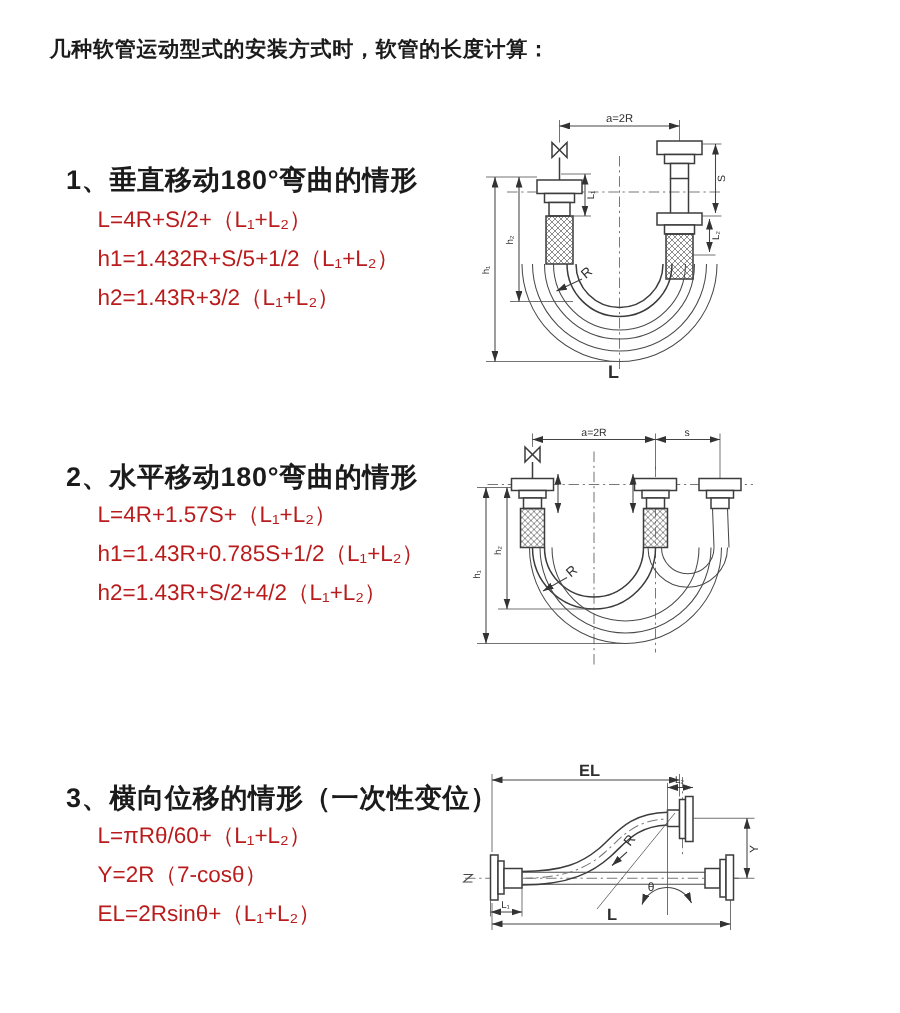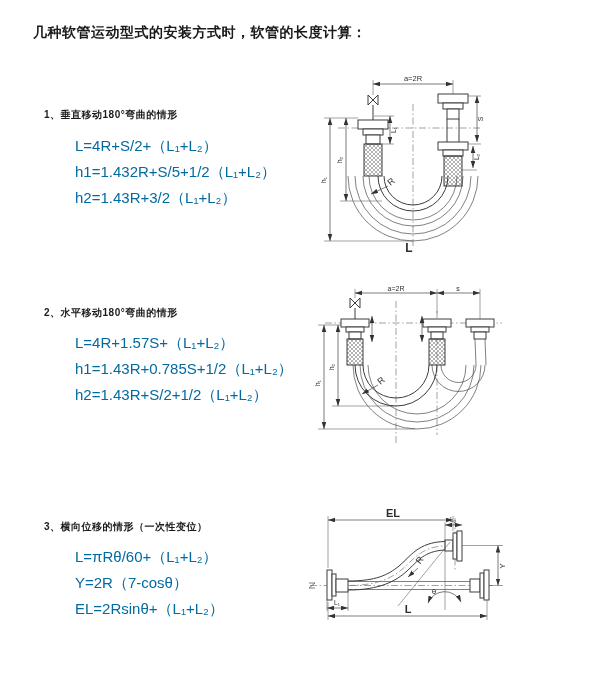--- a/index.html
+++ b/index.html
@@ -4,24 +4,24 @@
 <style>
   html,body{margin:0;padding:0;}
   body{
     width:600px;height:675px;background:#ffffff;position:relative;overflow:hidden;
     font-family:"Liberation Sans","DejaVu Sans",sans-serif;color:#1b1b1b;
   }
   .page-title{
     position:absolute;left:33px;top:24px;font-size:14px;font-weight:bold;letter-spacing:.5px;font-family:Liberation Serif, serif;
   }
   .sec-heading{
-    position:absolute;left:44px;font-size:10px;font-weight:bold;letter-spacing:.5px;white-space:nowrap;
+    position:absolute;left:44px;font-size:18px;font-weight:bold;letter-spacing:.5px;white-space:nowrap;
   }
   .formula{
-    position:absolute;left:75px;font-size:15px;white-space:nowrap;color:#0369a1;
+    position:absolute;left:65px;font-size:15px;white-space:nowrap;color:#b91c1c;
   }
   svg{position:absolute;}
   svg text{font-family:"Liberation Sans","DejaVu Sans",sans-serif;fill:#2e2e2e;}
   .dln{stroke:#3c3c3c;stroke-width:1;fill:none;}
   .thin{stroke:#4a4a4a;stroke-width:.7;fill:none;}
   .dim{stroke:#444;stroke-width:.7;fill:none;}
   .ext{stroke:#555;stroke-width:.55;fill:none;}
   .cl{stroke:#787878;stroke-width:.7;fill:none;stroke-dasharray:7 2.5 1.5 2.5;}
   .fit{fill:#ffffff;stroke:#3c3c3c;stroke-width:1;}
   .braid1{fill:url(#hb1);stroke:#3c3c3c;stroke-width:1;}
@@ -33,21 +33,21 @@
 <div class="page-title">几种软管运动型式的安装方式时，软管的长度计算：</div>
 
 <div class="sec-heading" style="top:108px">1、垂直移动180°弯曲的情形</div>
 <div class="formula" style="top:137px">L=4R+S/2+（L₁+L₂）</div>
 <div class="formula" style="top:163px">h1=1.432R+S/5+1/2（L₁+L₂）</div>
 <div class="formula" style="top:189px">h2=1.43R+3/2（L₁+L₂）</div>
 
 <div class="sec-heading" style="top:306px">2、水平移动180°弯曲的情形</div>
 <div class="formula" style="top:334px">L=4R+1.57S+（L₁+L₂）</div>
 <div class="formula" style="top:360px">h1=1.43R+0.785S+1/2（L₁+L₂）</div>
-<div class="formula" style="top:386px">h2=1.43R+S/2+1/2（L₁+L₂）</div>
+<div class="formula" style="top:386px">h2=1.43R+S/2+4/2（L₁+L₂）</div>
 
 <div class="sec-heading" style="top:520px">3、横向位移的情形（一次性变位）</div>
 <div class="formula" style="top:548px">L=πRθ/60+（L₁+L₂）</div>
 <div class="formula" style="top:574px">Y=2R（7-cosθ）</div>
 <div class="formula" style="top:600px">EL=2Rsinθ+（L₁+L₂）</div>
 
 <svg style="left:310px;top:70px" width="280" height="195" viewBox="0 0 280 195">
   <defs>
     <marker id="ar1" orient="auto-start-reverse" markerUnits="userSpaceOnUse" markerWidth="8" markerHeight="5" refX="7" refY="2.3">
       <path d="M0,0 L7,2.3 L0,4.6 Z" fill="#333"></path>

